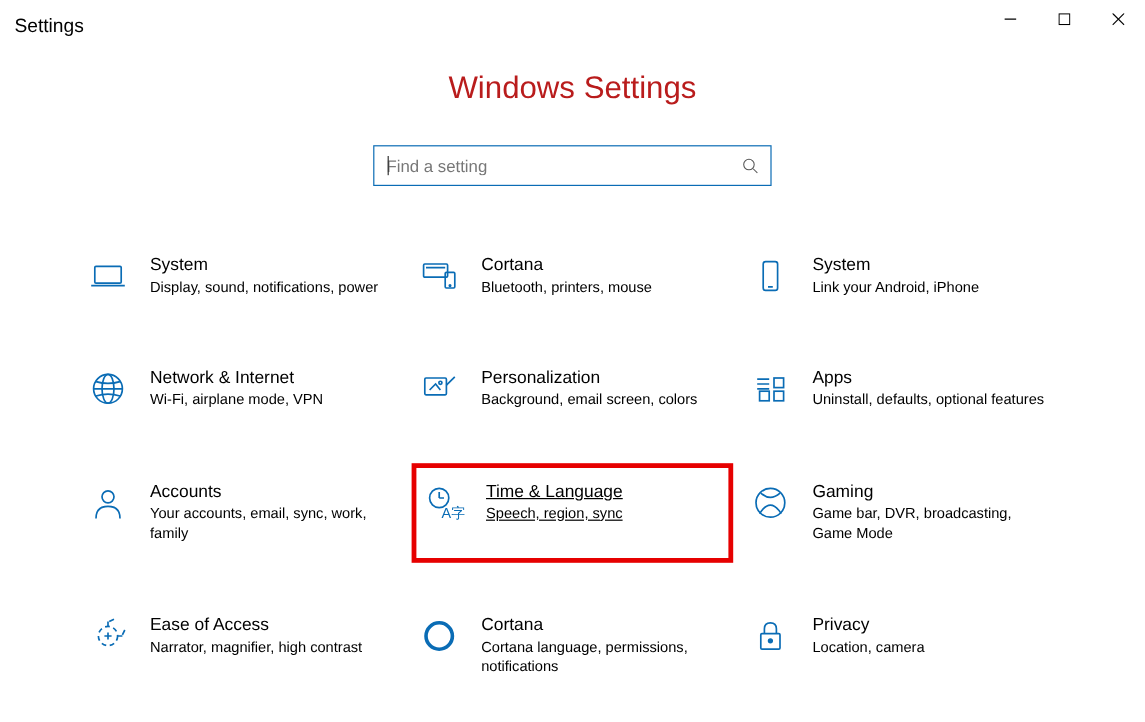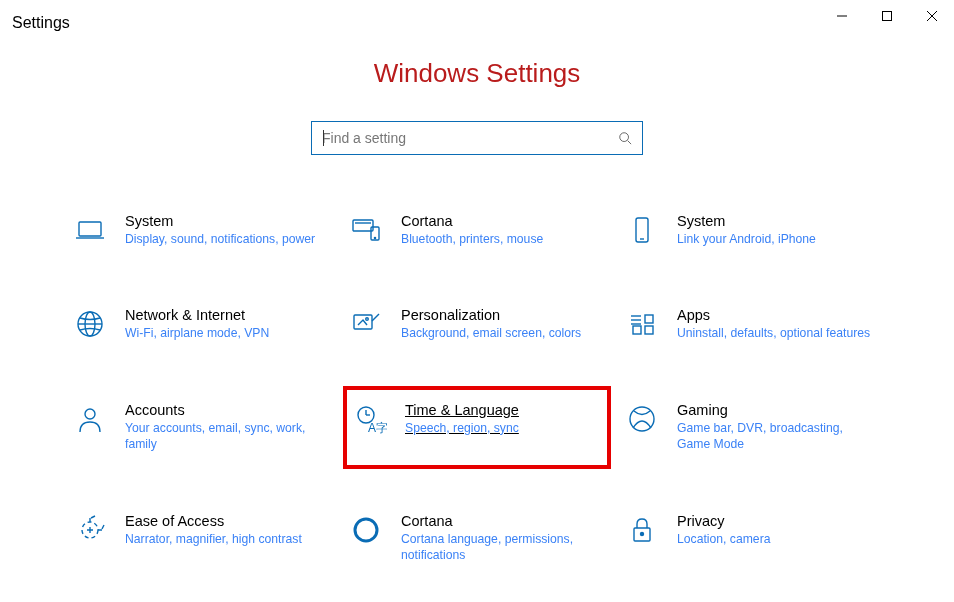--- a/index.html
+++ b/index.html
@@ -121,21 +121,21 @@
       padding-right: 10px;
     }
     .tile-title {
       font-size: 14.5px;
       color: #000;
       font-weight: 400;
       margin-bottom: 2px;
     }
     .tile-desc {
       font-size: 12.2px;
-      color: #3b82f6;
+      color: #000000;
       line-height: 1.35;
     }
   </style>
 </head>
 <body>
 
 <div class="titlebar">
   <span>Settings</span>
   <div class="win-controls">
     <div class="win-btn">

